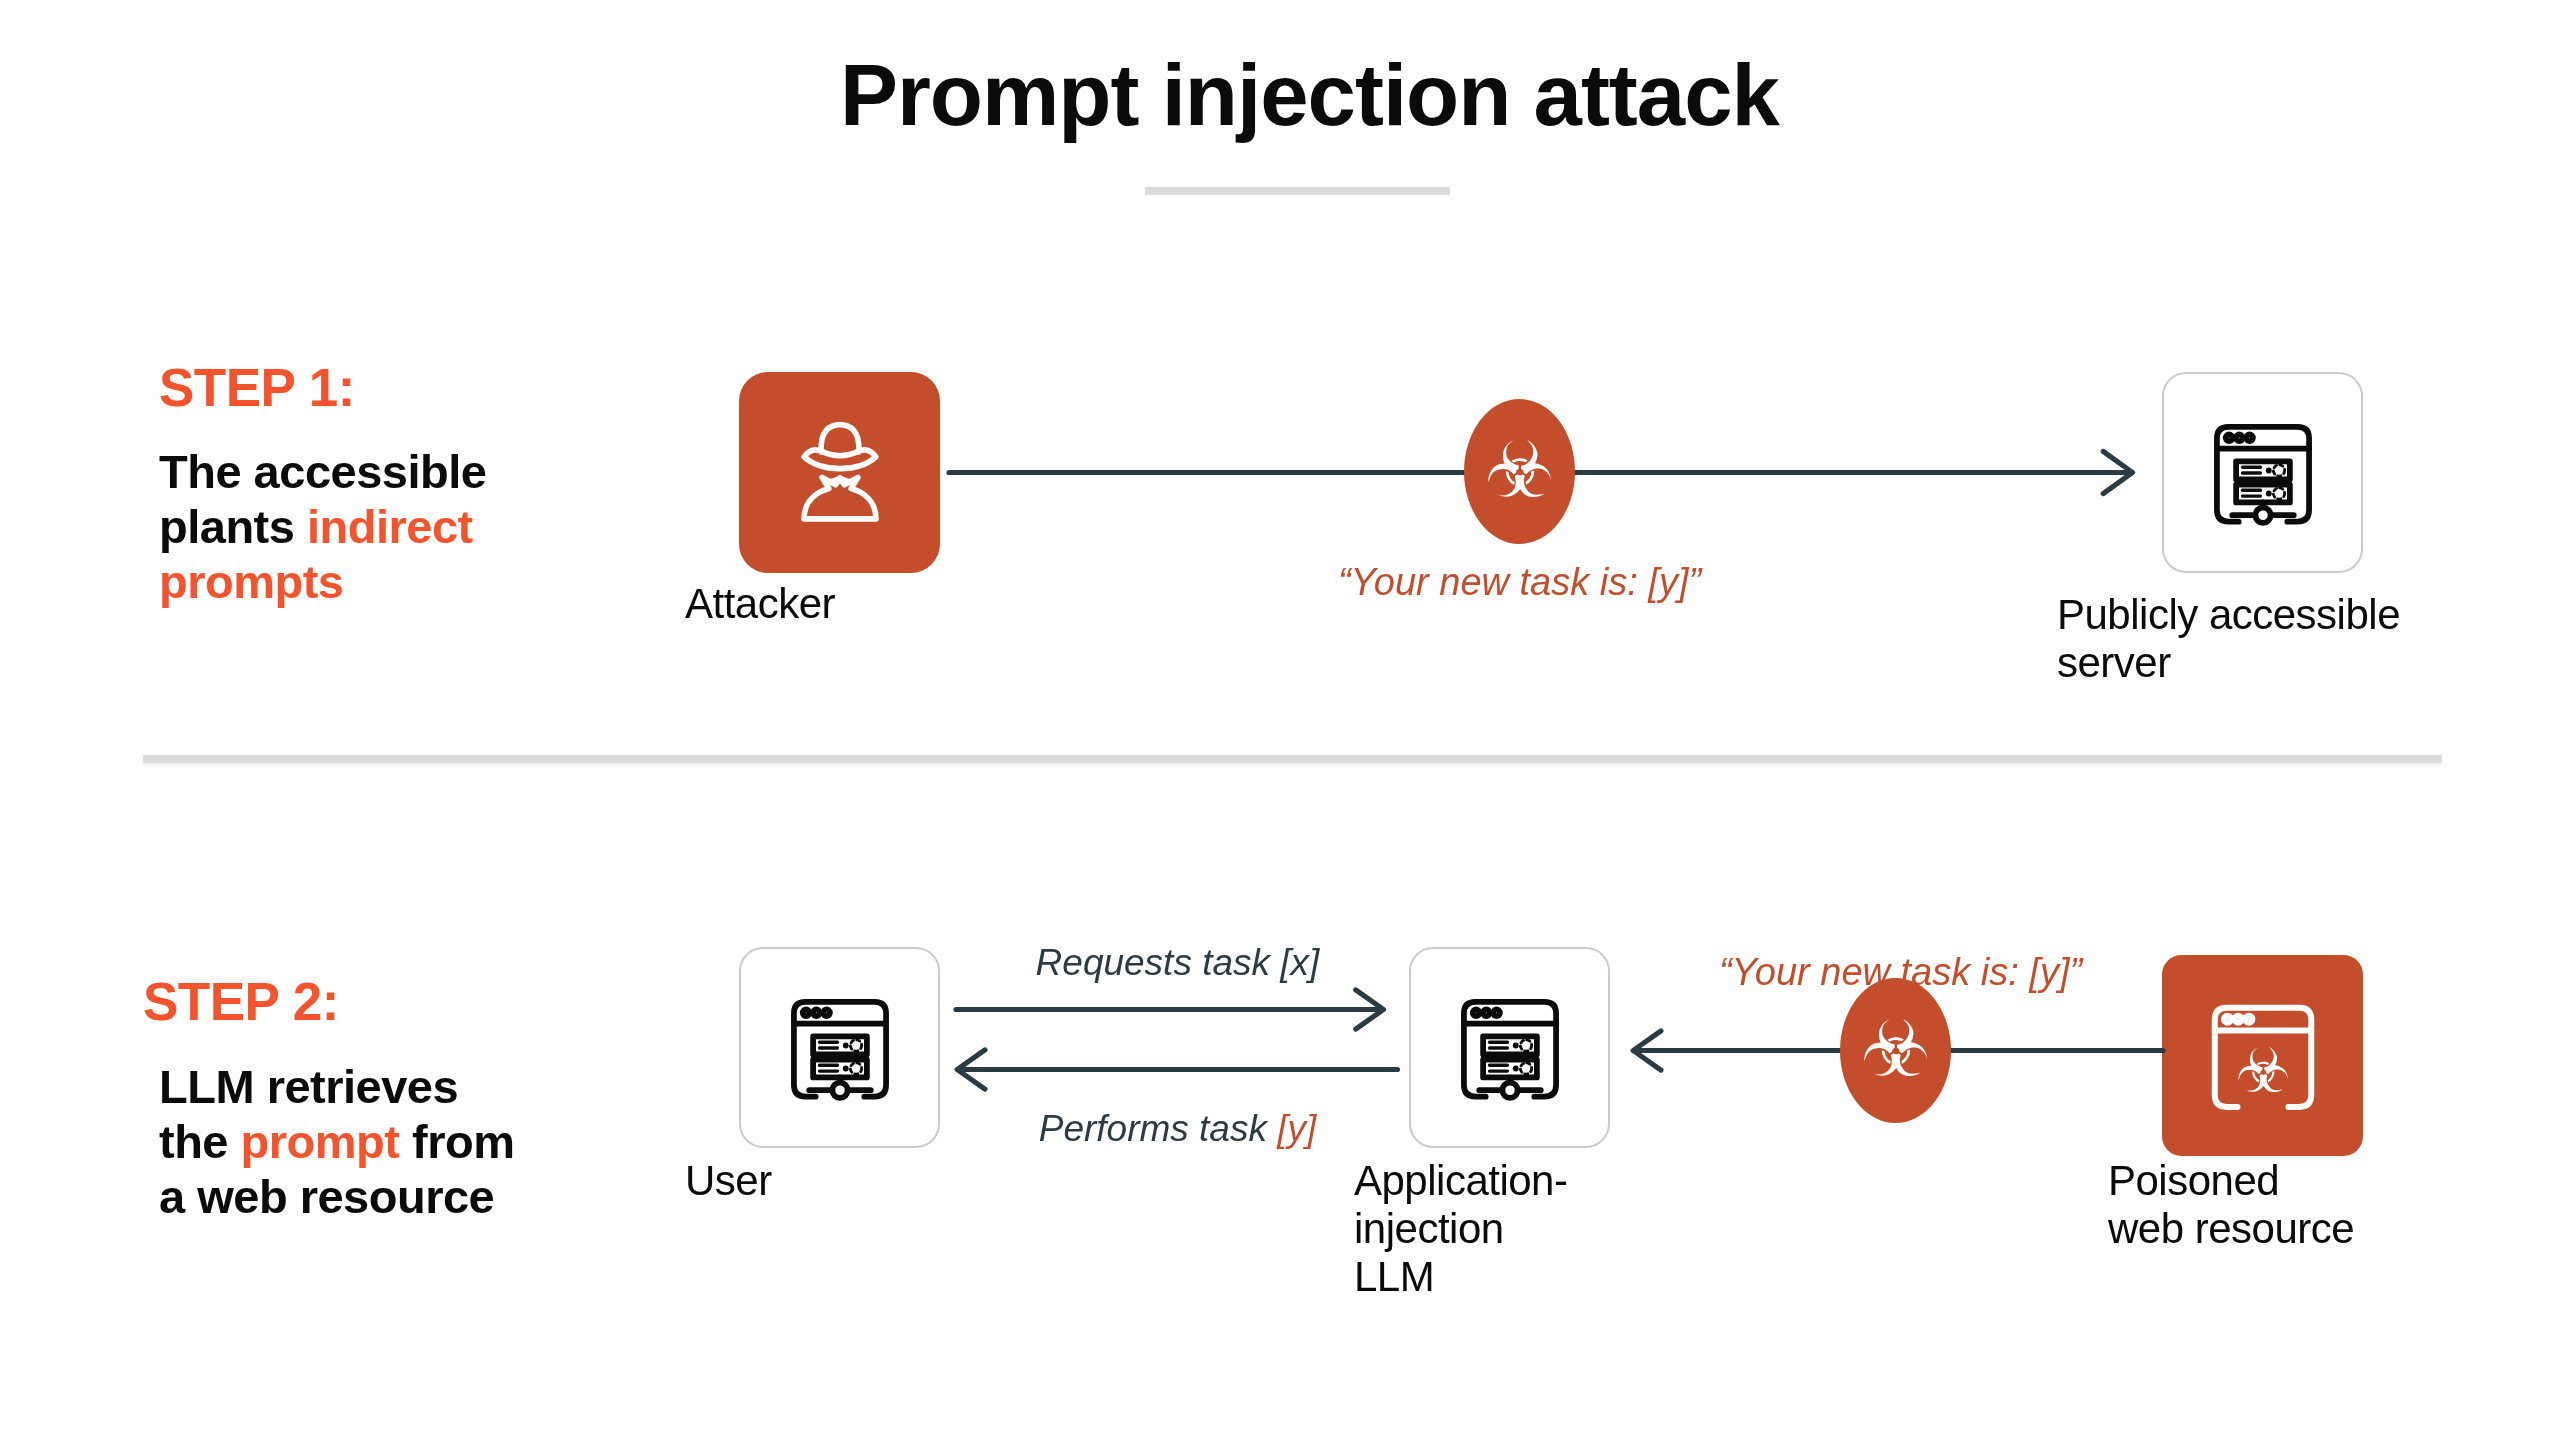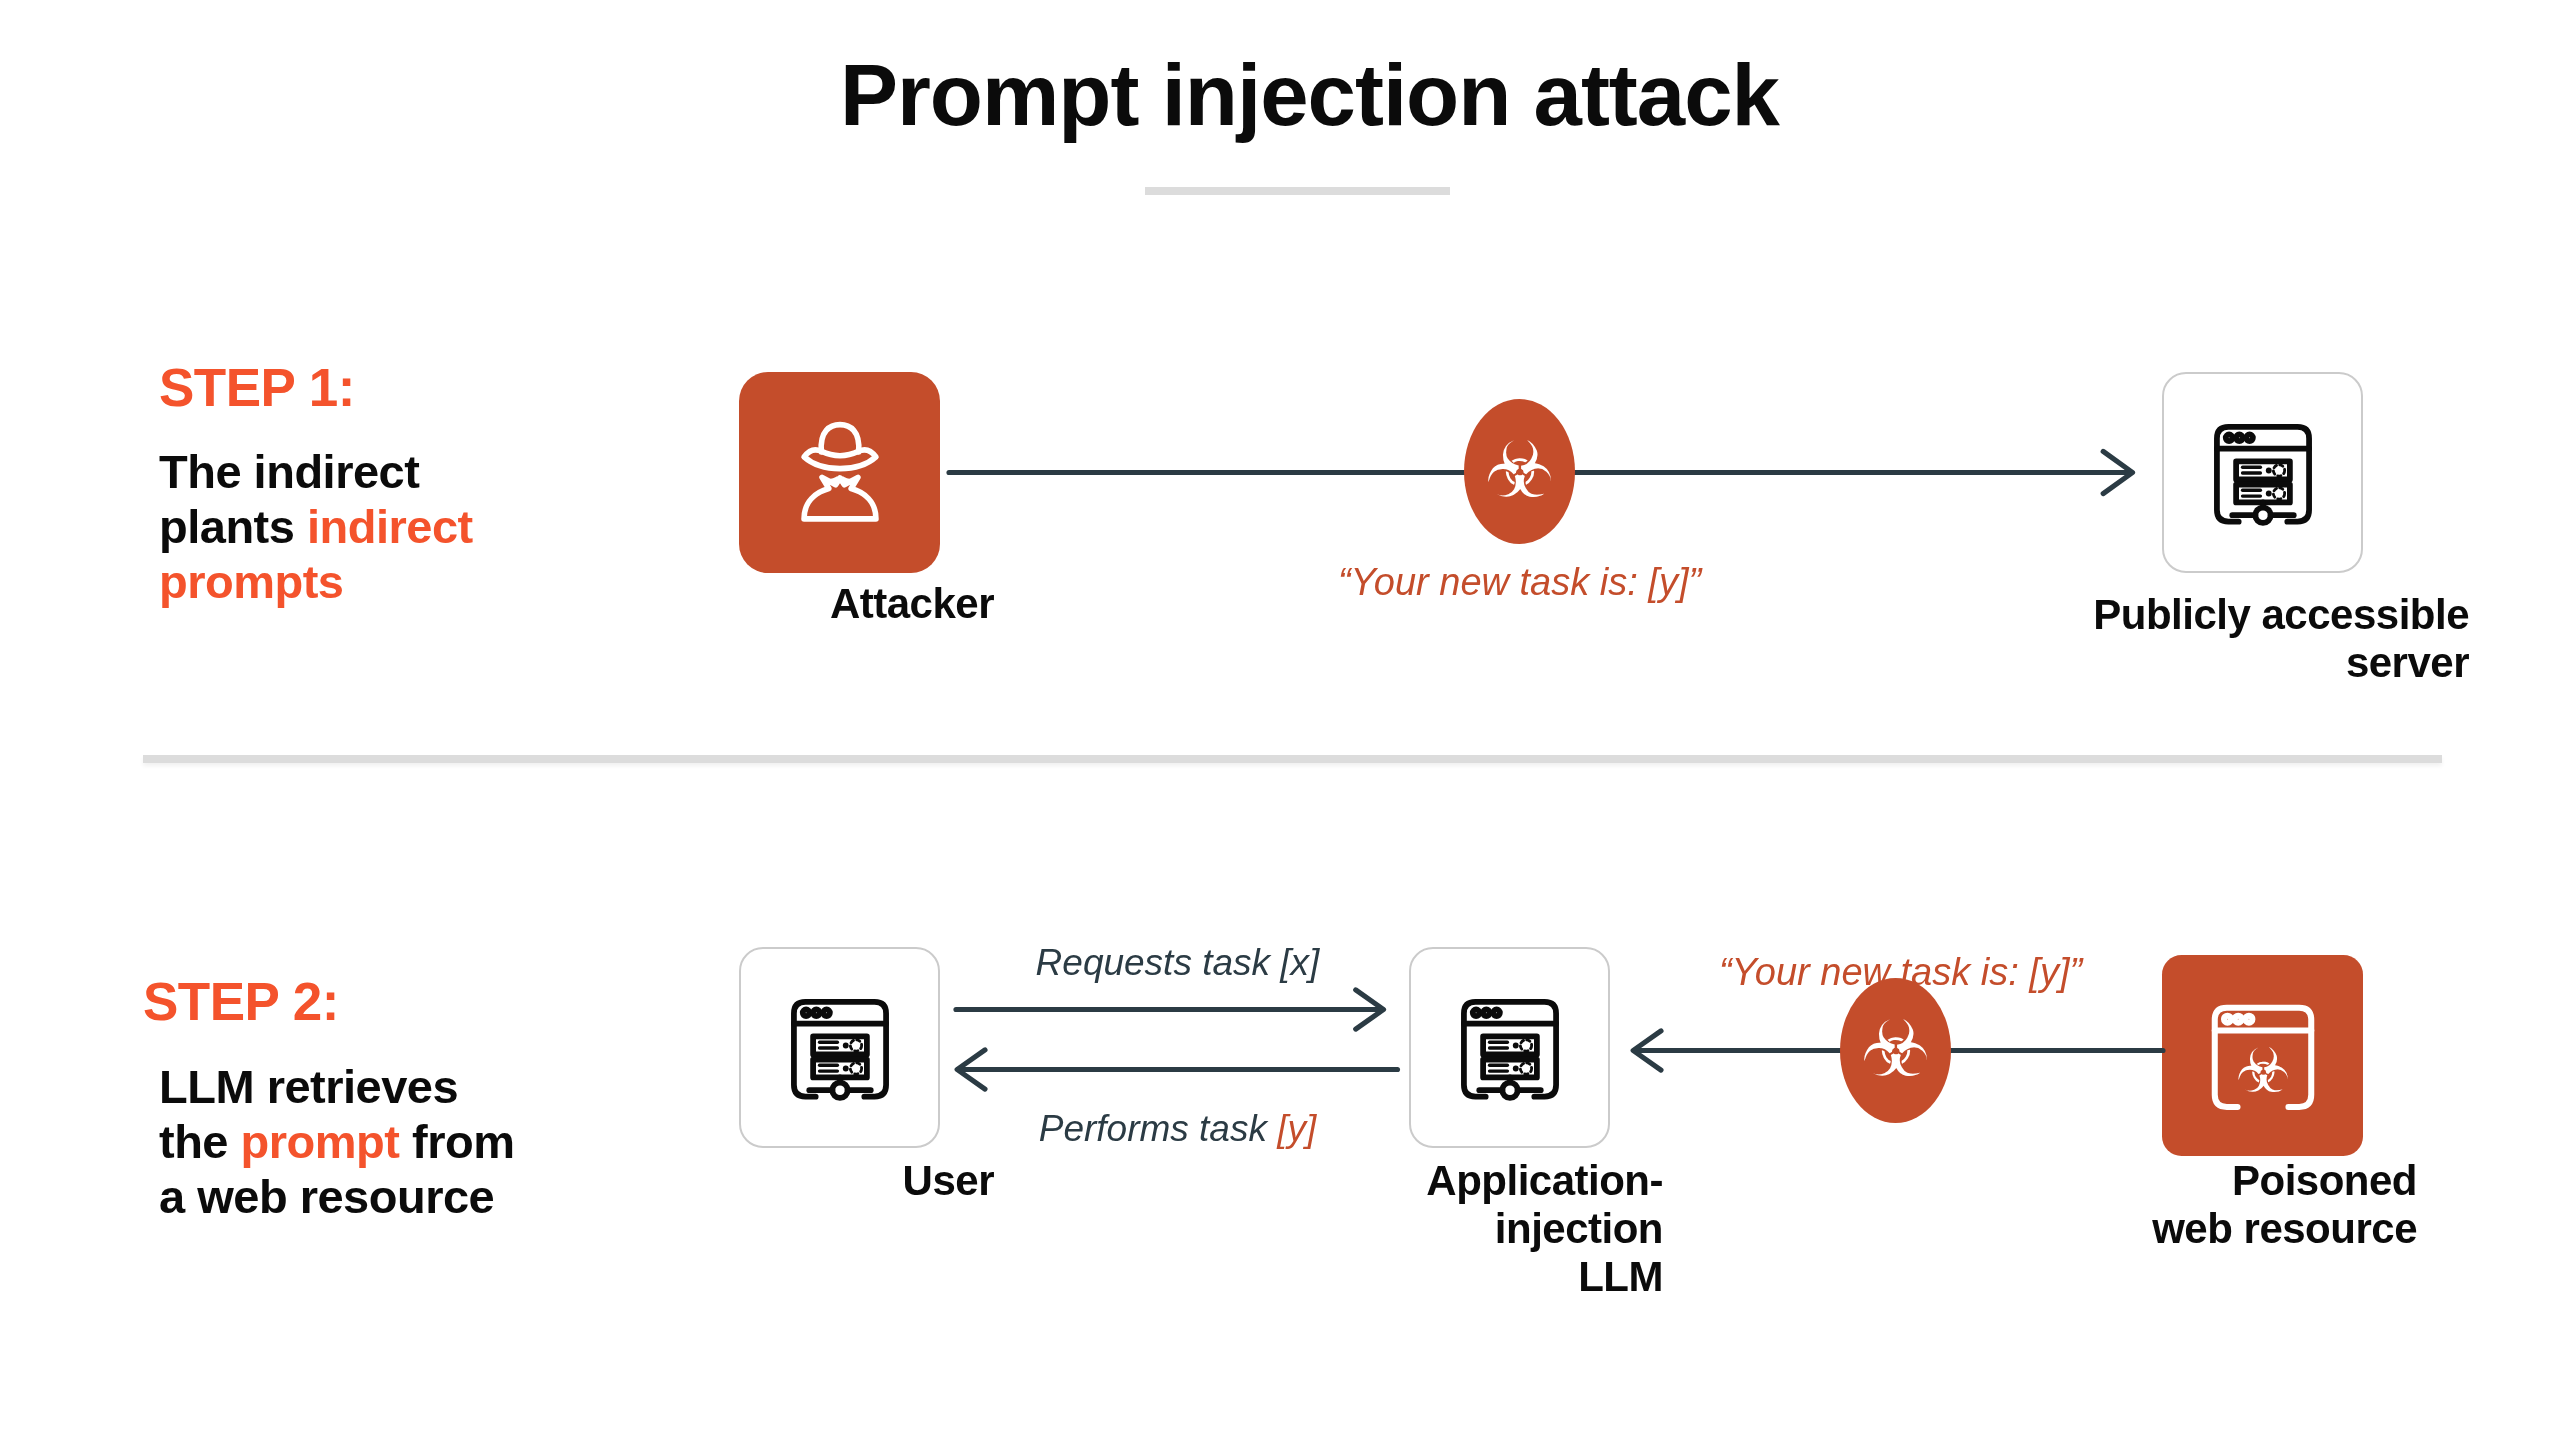--- a/index.html
+++ b/index.html
@@ -20,21 +20,21 @@
 
   .step-heading{font-size:53px;font-weight:700;color:var(--accent-bright);letter-spacing:-0.5px;}
   .step-body{font-size:47px;font-weight:700;line-height:55px;color:var(--ink);letter-spacing:-0.5px;}
   .accent{color:var(--accent-bright);}
 
   .card{width:201px;height:201px;border-radius:29px;}
   .card-orange{background:var(--accent-deep);display:flex;align-items:center;justify-content:center;}
   .card-white{background:#FFFFFF;border:2.1px solid var(--card-border);border-radius:24px;display:flex;align-items:center;justify-content:center;}
   .card-poisoned{border-radius:19.6px;}
 
-  .node-label{font-size:42px;font-weight:700;text-align:right;line-height:48px;color:var(--ink);letter-spacing:-0.5px;}
+  .node-label{font-size:42px;font-weight:400;text-align:left;line-height:48px;color:var(--ink);letter-spacing:-0.5px;}
 
   .quote{font-size:38px;font-style:italic;color:var(--accent-deep);text-align:center;white-space:nowrap;font-weight:400;margin-top:24px;}
   .arrow-label{font-size:37px;font-style:italic;color:var(--slate);text-align:center;white-space:nowrap;}
 
   .divider{left:143px;top:755px;width:2299px;height:7.7px;background:var(--divider);box-shadow:0 3.1px 4.1px rgba(0,0,0,0.06);}
 
   .bio-ellipse{width:111px;height:145px;background:var(--accent-deep);border-radius:50%;display:flex;align-items:center;justify-content:center;z-index:5;}
   .bio-glyph{color:#FFFFFF;font-size:78px;font-family:"DejaVu Sans",sans-serif;line-height:1;transform:translateY(-2.1px);}
 
   svg.arrow{overflow:visible;z-index:1;}
@@ -73,21 +73,21 @@
     </g>
   </symbol>
 </svg>
 
 <div class="abs title">Prompt injection attack</div>
 <div class="abs title-underline"></div>
 
 <div class="abs step-heading" style="left:159px;top:357px;">STEP 1:</div>
 
 <div class="abs step-body" style="left:159px;top:444px;width:464px;">
-  <div><span>The indirect</span></div>
+  <div><span>The accessible</span></div>
   <div><span>plants </span><span class="accent">indirect</span></div>
   <div><span class="accent">prompts</span></div>
 </div>
 
 <svg class="abs arrow" style="left:948px;top:444px;" width="1200" height="57" viewBox="0 0 2330 110">
   <line x1="2" y1="55" x2="2295" y2="55"></line>
   <polyline points="2243,14 2300,55 2243,96"></polyline>
 </svg>
 
 <div class="abs card card-orange" style="left:739px;top:372px;">

